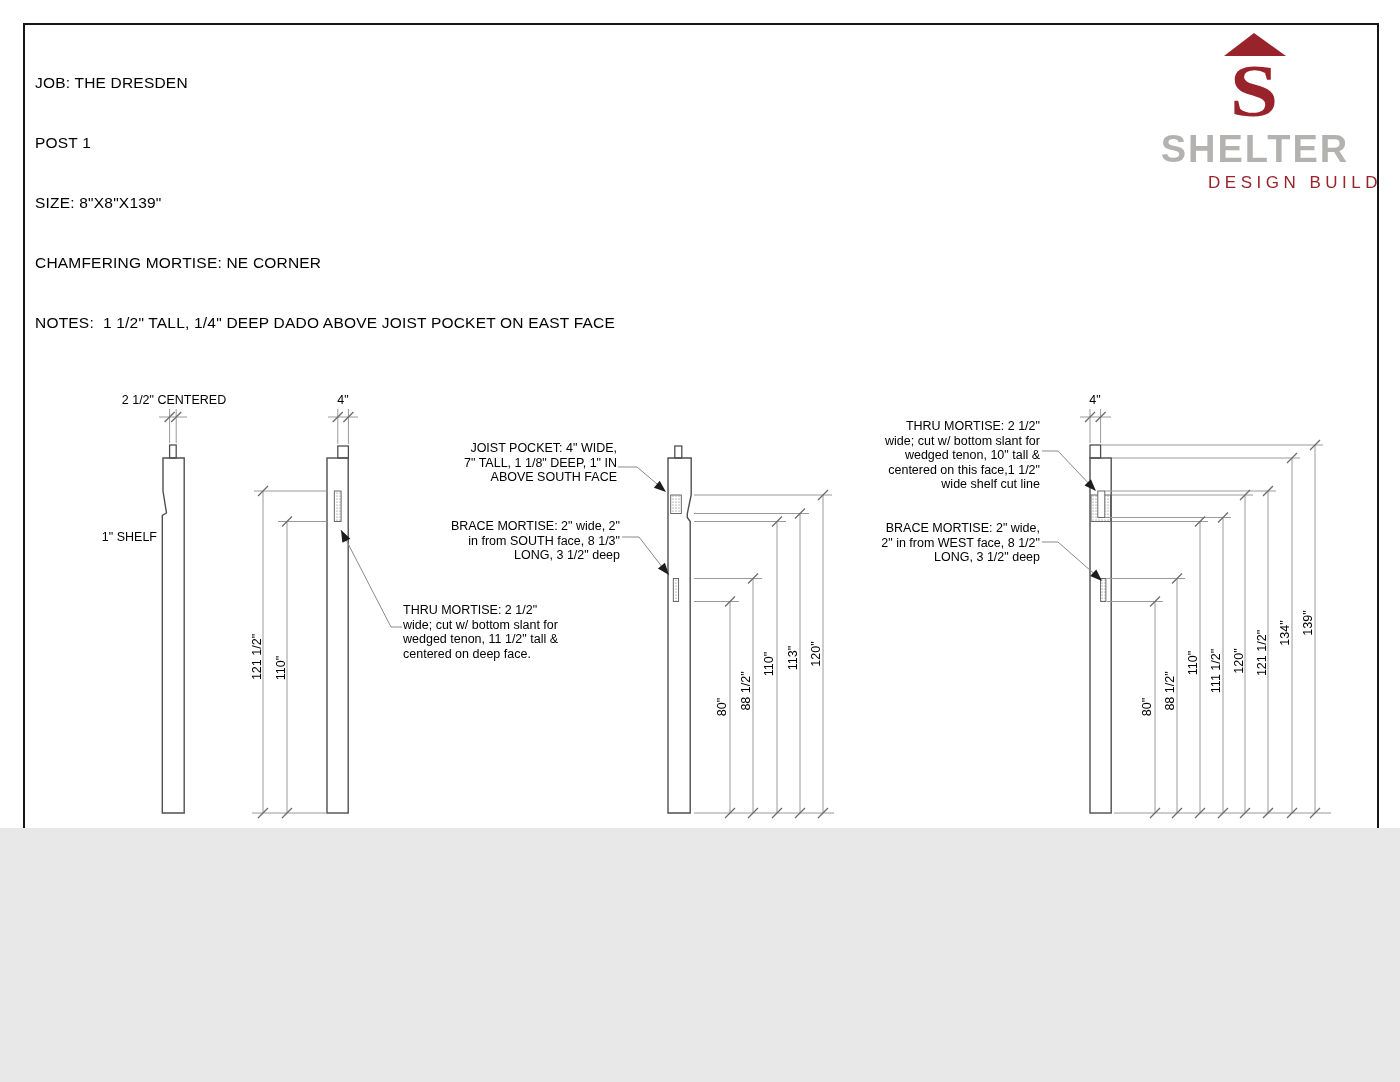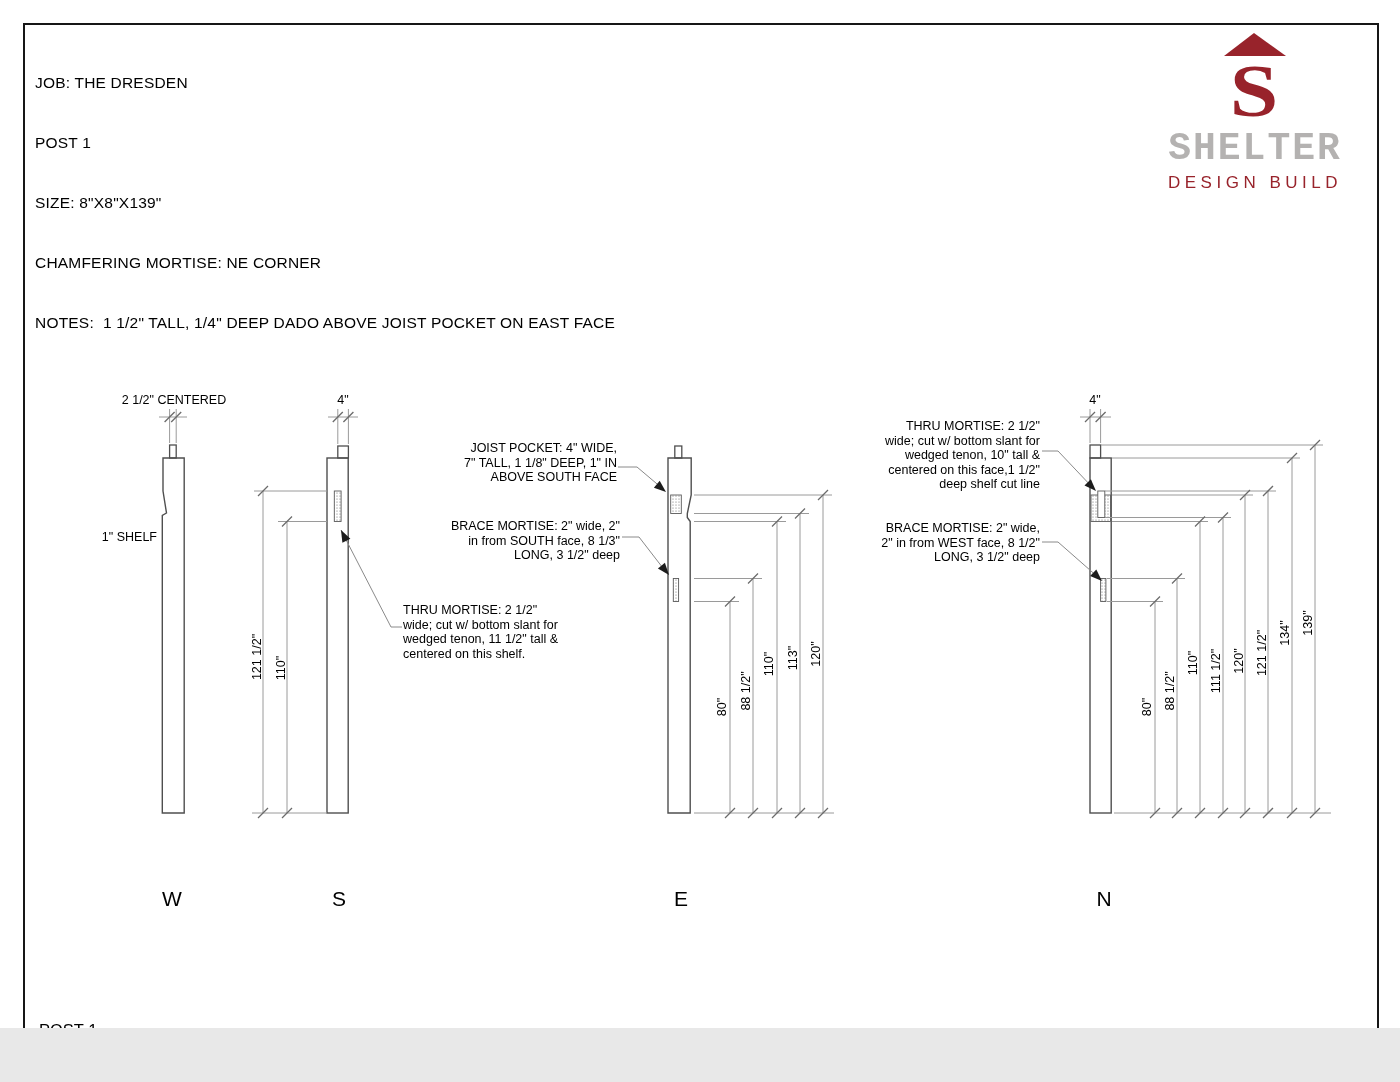--- a/index.html
+++ b/index.html
@@ -1,23 +1,23 @@
 <!DOCTYPE html>
 <html><head>
 <meta charset="utf-8">
 <style>
   html,body{margin:0;padding:0;background:#e8e8e8;}
-  .sheet{position:relative;width:1400px;height:1028px;background:#ffffff;overflow:hidden;
+  .sheet{position:relative;width:1400px;height:828px;background:#ffffff;overflow:hidden;
          font-family:"Liberation Sans",sans-serif;color:#000;}
   .frame{position:absolute;left:23px;top:23px;width:1352px;height:1026px;border:2.5px solid #161616;}
   .titleblock{position:absolute;left:35px;top:33px;font-size:15.5px;line-height:20px;letter-spacing:.2px;white-space:pre;}
   .footer{position:absolute;left:39px;top:1021px;font-size:16.5px;}
   .logo{position:absolute;left:1128px;top:28px;width:254px;text-align:center;}
-  .logo-word{font-family:Liberation Mono, monospace;font-weight:bold;font-size:38px;color:#b4b2b1;letter-spacing:2px;line-height:1;margin-top:2px;}
-  .logo-tag{font-size:17px;letter-spacing:4.5px;color:#98232b;margin-top:5px;font-weight:500;}
+  .logo-word{font-family:Liberation Sans, sans-serif;font-weight:bold;font-size:38px;color:#b4b2b1;letter-spacing:2px;line-height:1;margin-top:2px;}
+  .logo-tag{font-size:17px;letter-spacing:4.5px;color:#98232b;margin-top:5px;font-weight:500;text-align:right;}
   .ann{position:absolute;font-size:12.5px;line-height:14.5px;}
   .ann.r{text-align:right;}
   .linework{position:absolute;left:0;top:0;}
   .post{fill:#ffffff;stroke:#4f4f4f;stroke-width:1.4;}
   .tenon{fill:none;stroke:#4f4f4f;stroke-width:1.3;}
   .hatch{fill:url(#stipple);stroke:#5a5a5a;stroke-width:.9;}
   .slot{fill:#ffffff;stroke:#5a5a5a;stroke-width:.9;}
   .thin{stroke:#9a9a9a;stroke-width:1;fill:none;}
   .tick{stroke:#6b6b6b;stroke-width:1.3;}
   .leader{stroke:#8a8a8a;stroke-width:1;fill:none;}
@@ -222,29 +222,29 @@
   <div class="ann r" style="right:780px;top:519px;">
     <div>BRACE MORTISE: 2" wide, 2"</div>
     <div>in from SOUTH face, 8 1/3"</div>
     <div>LONG, 3 1/2" deep</div>
   </div>
 
   <div class="ann" style="left:403px;top:603px;">
     <div>THRU MORTISE: 2 1/2"</div>
     <div>wide; cut w/ bottom slant for</div>
     <div>wedged tenon, 11 1/2" tall &amp;</div>
-    <div>centered on this shelf.</div>
+    <div>centered on deep face.</div>
   </div>
 
   <div class="ann r" style="right:360px;top:419px;">
     <div>THRU MORTISE: 2 1/2"</div>
     <div>wide; cut w/ bottom slant for</div>
     <div>wedged tenon, 10" tall &amp;</div>
     <div>centered on this face,1 1/2"</div>
-    <div>deep shelf cut line</div>
+    <div>wide shelf cut line</div>
   </div>
 
   <div class="ann r" style="right:360px;top:521px;">
     <div>BRACE MORTISE: 2" wide,</div>
     <div>2" in from WEST face, 8 1/2"</div>
     <div>LONG, 3 1/2" deep</div>
   </div>
 
   <div class="footer">POST 1</div>
 

